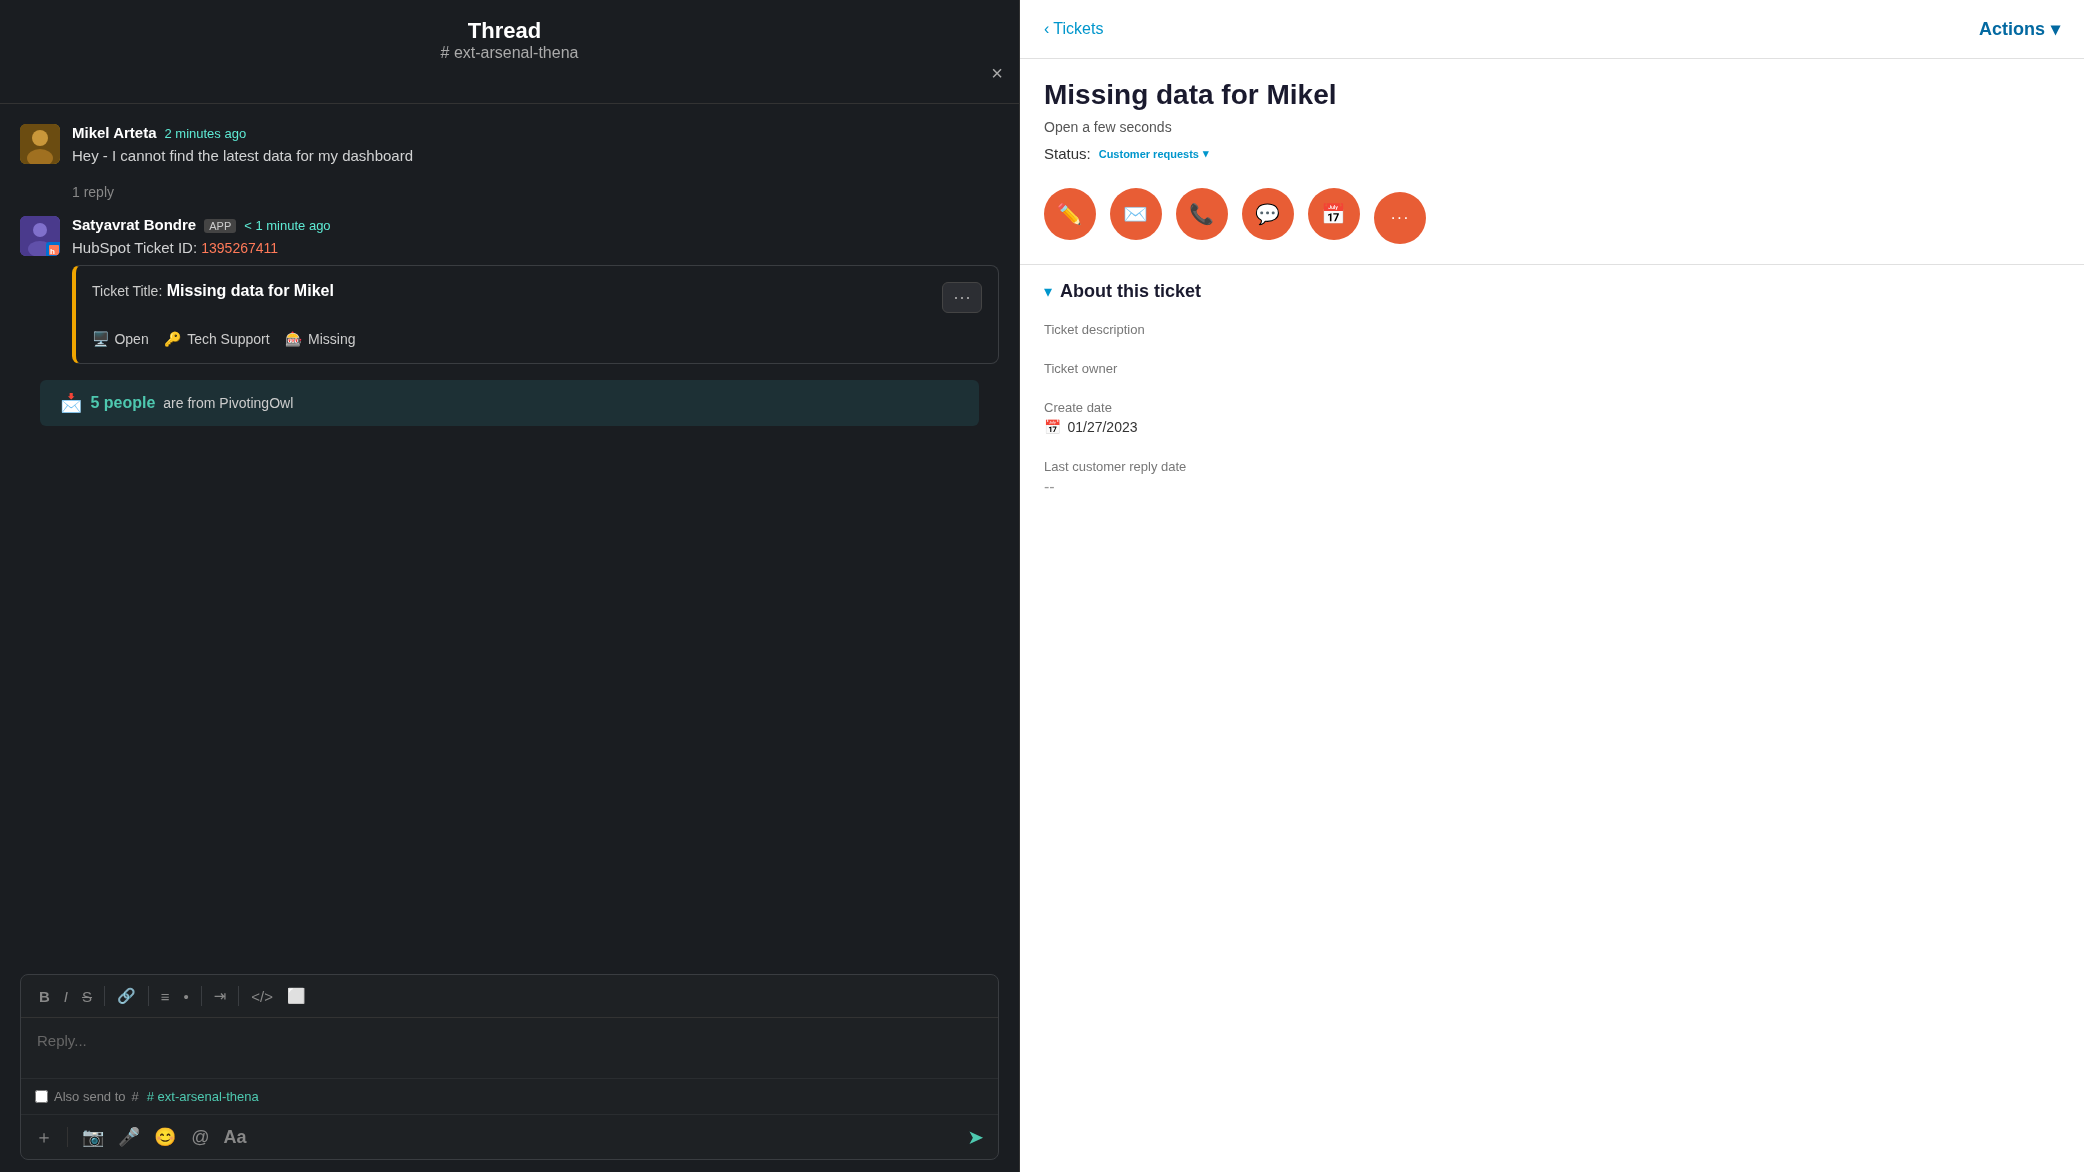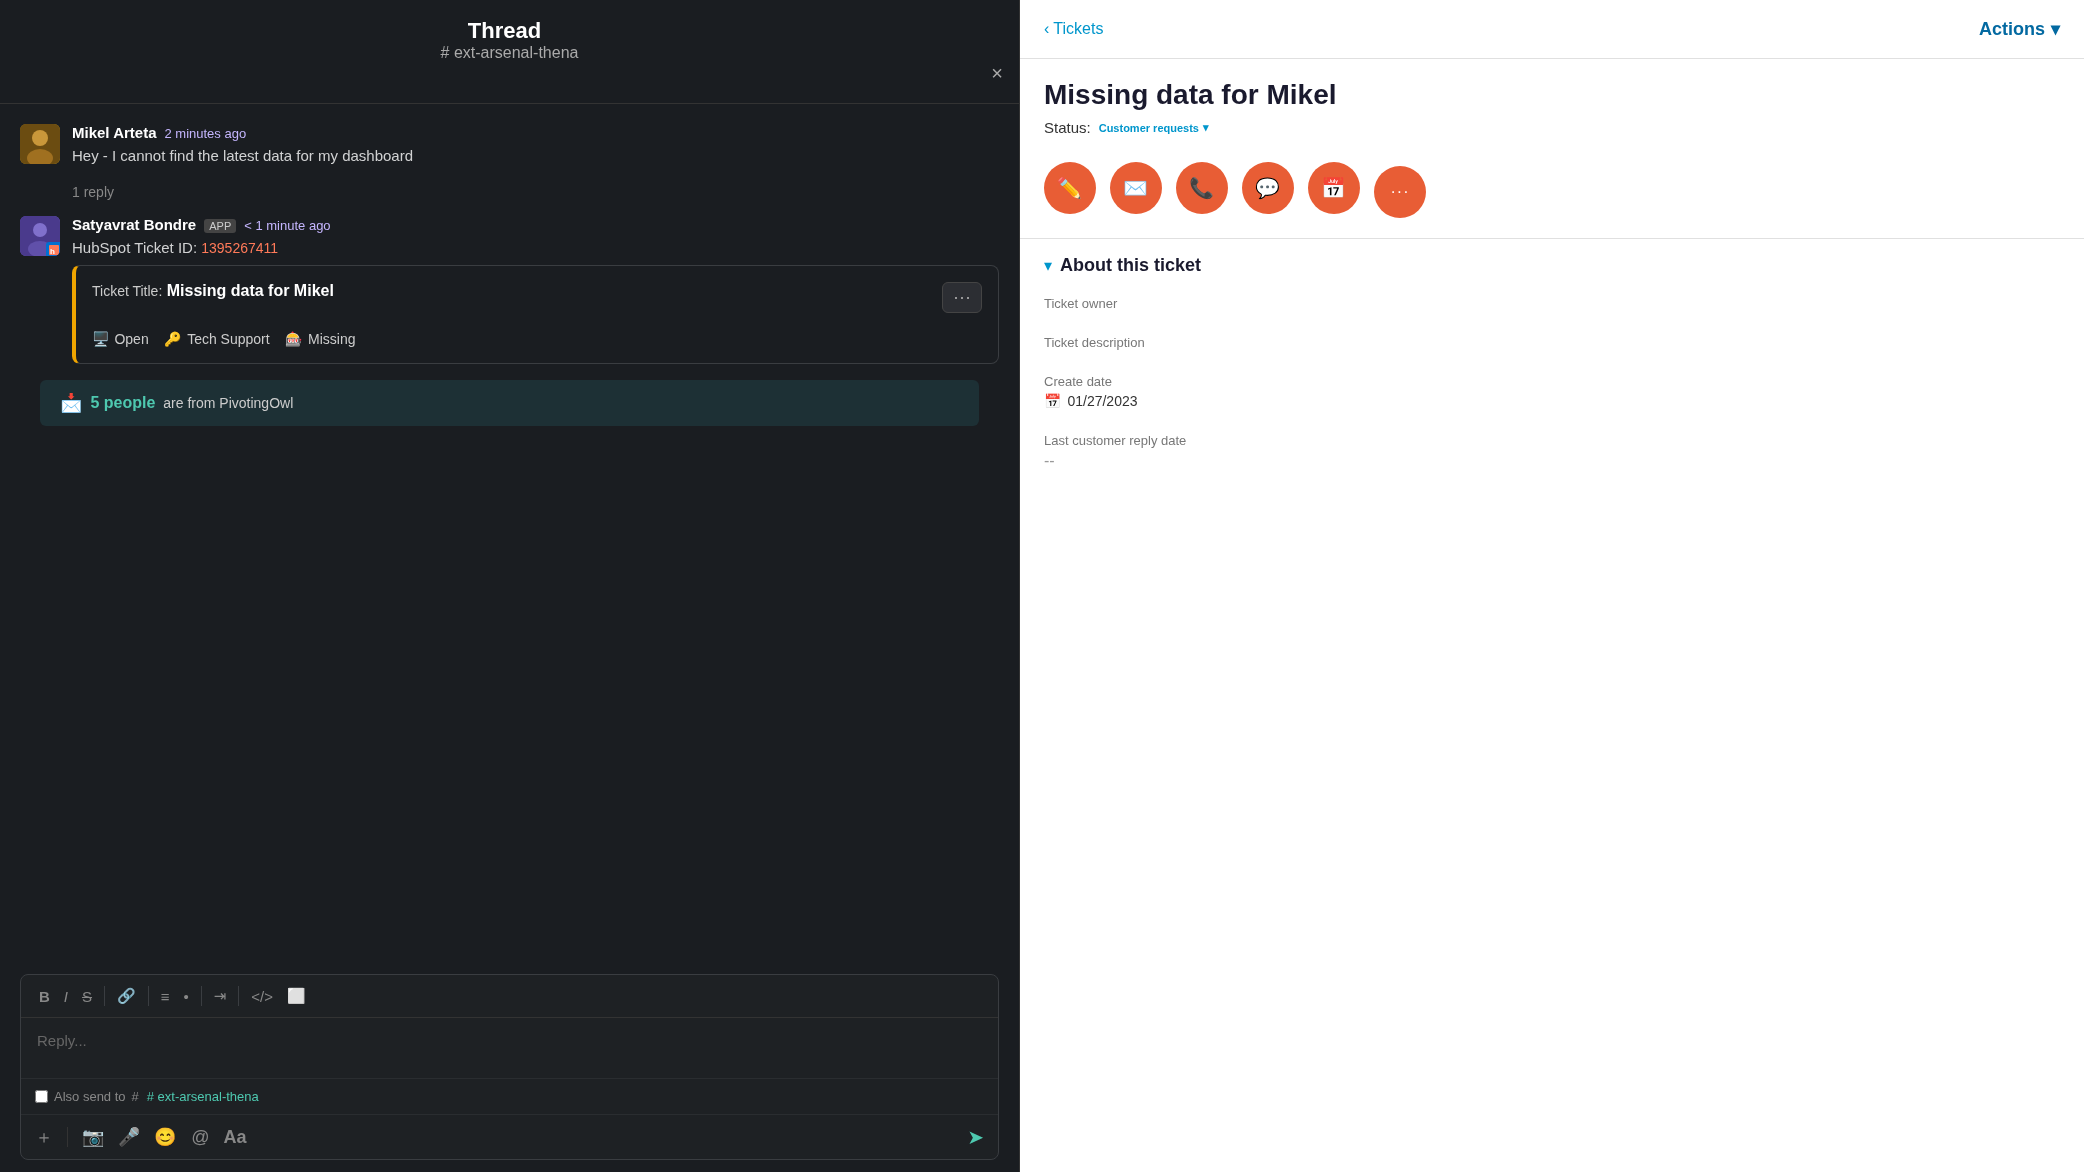--- a/index.html
+++ b/index.html
@@ -107,21 +107,21 @@
       font-size: 15px;
     }
     .app-badge {
       background: #444;
       color: #ccc;
       font-size: 11px;
       padding: 1px 5px;
       border-radius: 3px;
     }
     .message-time {
-      color: #c4b5fd;
+      color: #5eead4;
       font-size: 13px;
     }
     .message-text {
       color: #d1d2d3;
       font-size: 15px;
       line-height: 1.5;
     }
 
     .reply-count {
       color: #888;
@@ -550,20 +550,21 @@
       <span>Tickets</span>
     </a>
     <button class="actions-btn">
       <span>Actions</span>
       <span>▾</span>
     </button>
   </div>
 
   <div class="ticket-title-area">
     <h1 class="ticket-main-title">Missing data for Mikel</h1>
+    <div class="ticket-open-time">Open a few seconds</div>
     <div class="status-row">
       <span class="status-label">Status:</span>
       <span class="status-badge">
         <span>Customer requests</span>
         <span>▾</span>
       </span>
     </div>
   </div>
 
   <div class="action-buttons">
@@ -577,26 +578,26 @@
     </div>
   </div>
 
   <div class="about-section">
     <div class="about-header">
       <span class="chevron-icon">▾</span>
       <span class="about-header-title">About this ticket</span>
     </div>
 
     <div class="field-row">
+      <div class="field-label">Ticket description</div>
+      <div class="field-empty"></div>
+    </div>
+
+    <div class="field-row">
       <div class="field-label">Ticket owner</div>
-      <div class="field-empty"></div>
-    </div>
-
-    <div class="field-row">
-      <div class="field-label">Ticket description</div>
       <div class="field-empty"></div>
     </div>
 
     <div class="field-row">
       <div class="field-label">Create date</div>
       <div class="field-value">
         <span>📅</span>
         <span>01/27/2023</span>
       </div>
     </div>

